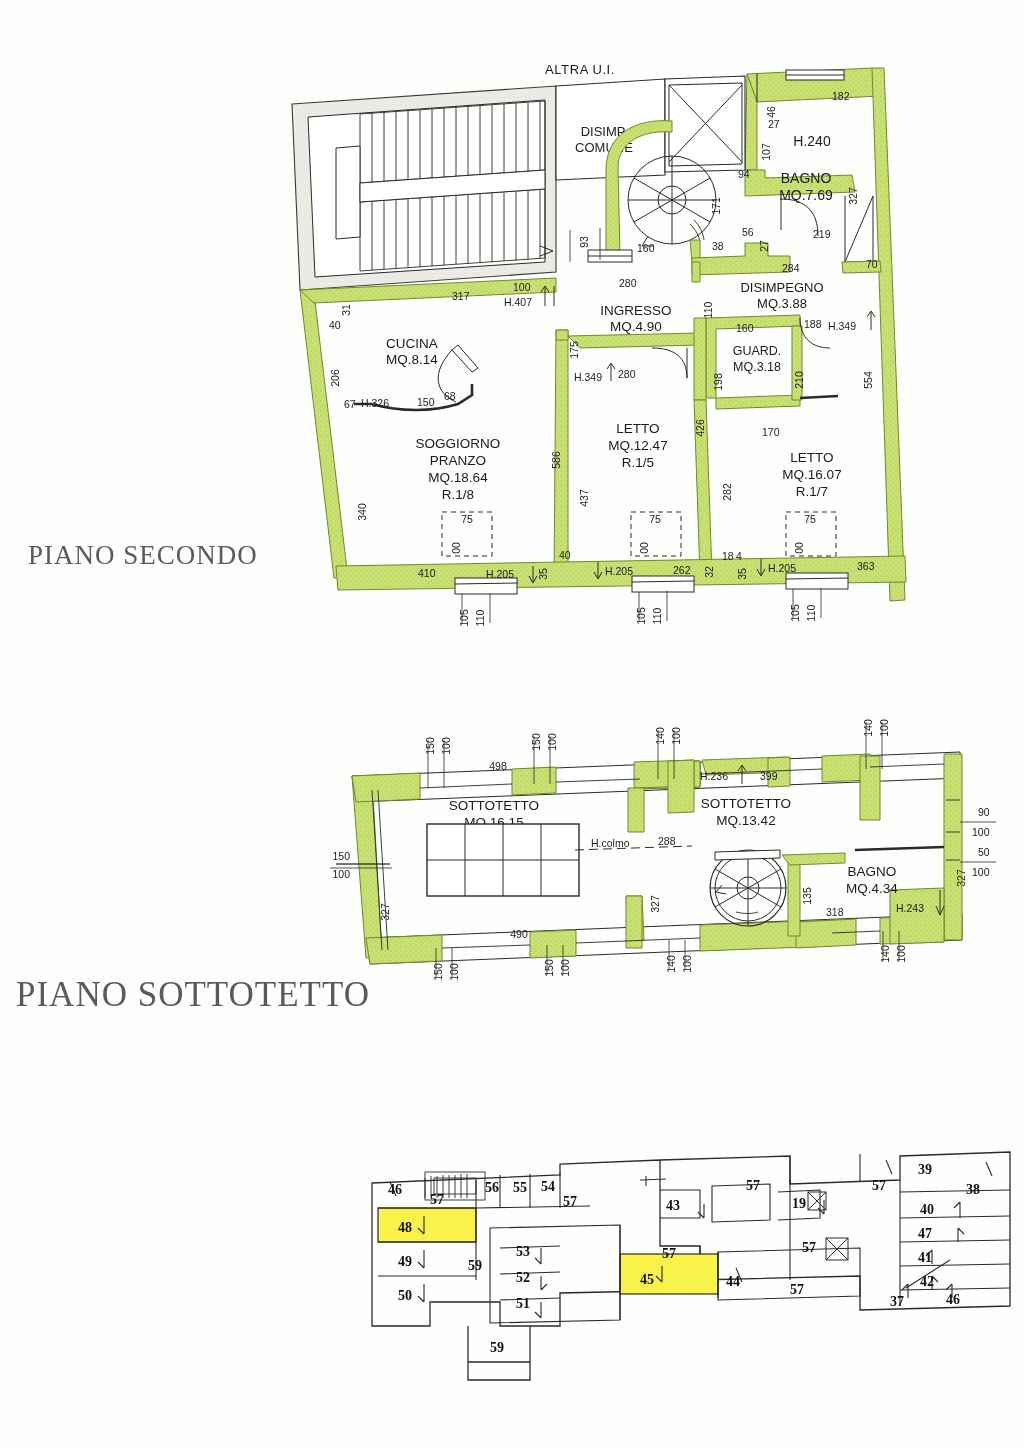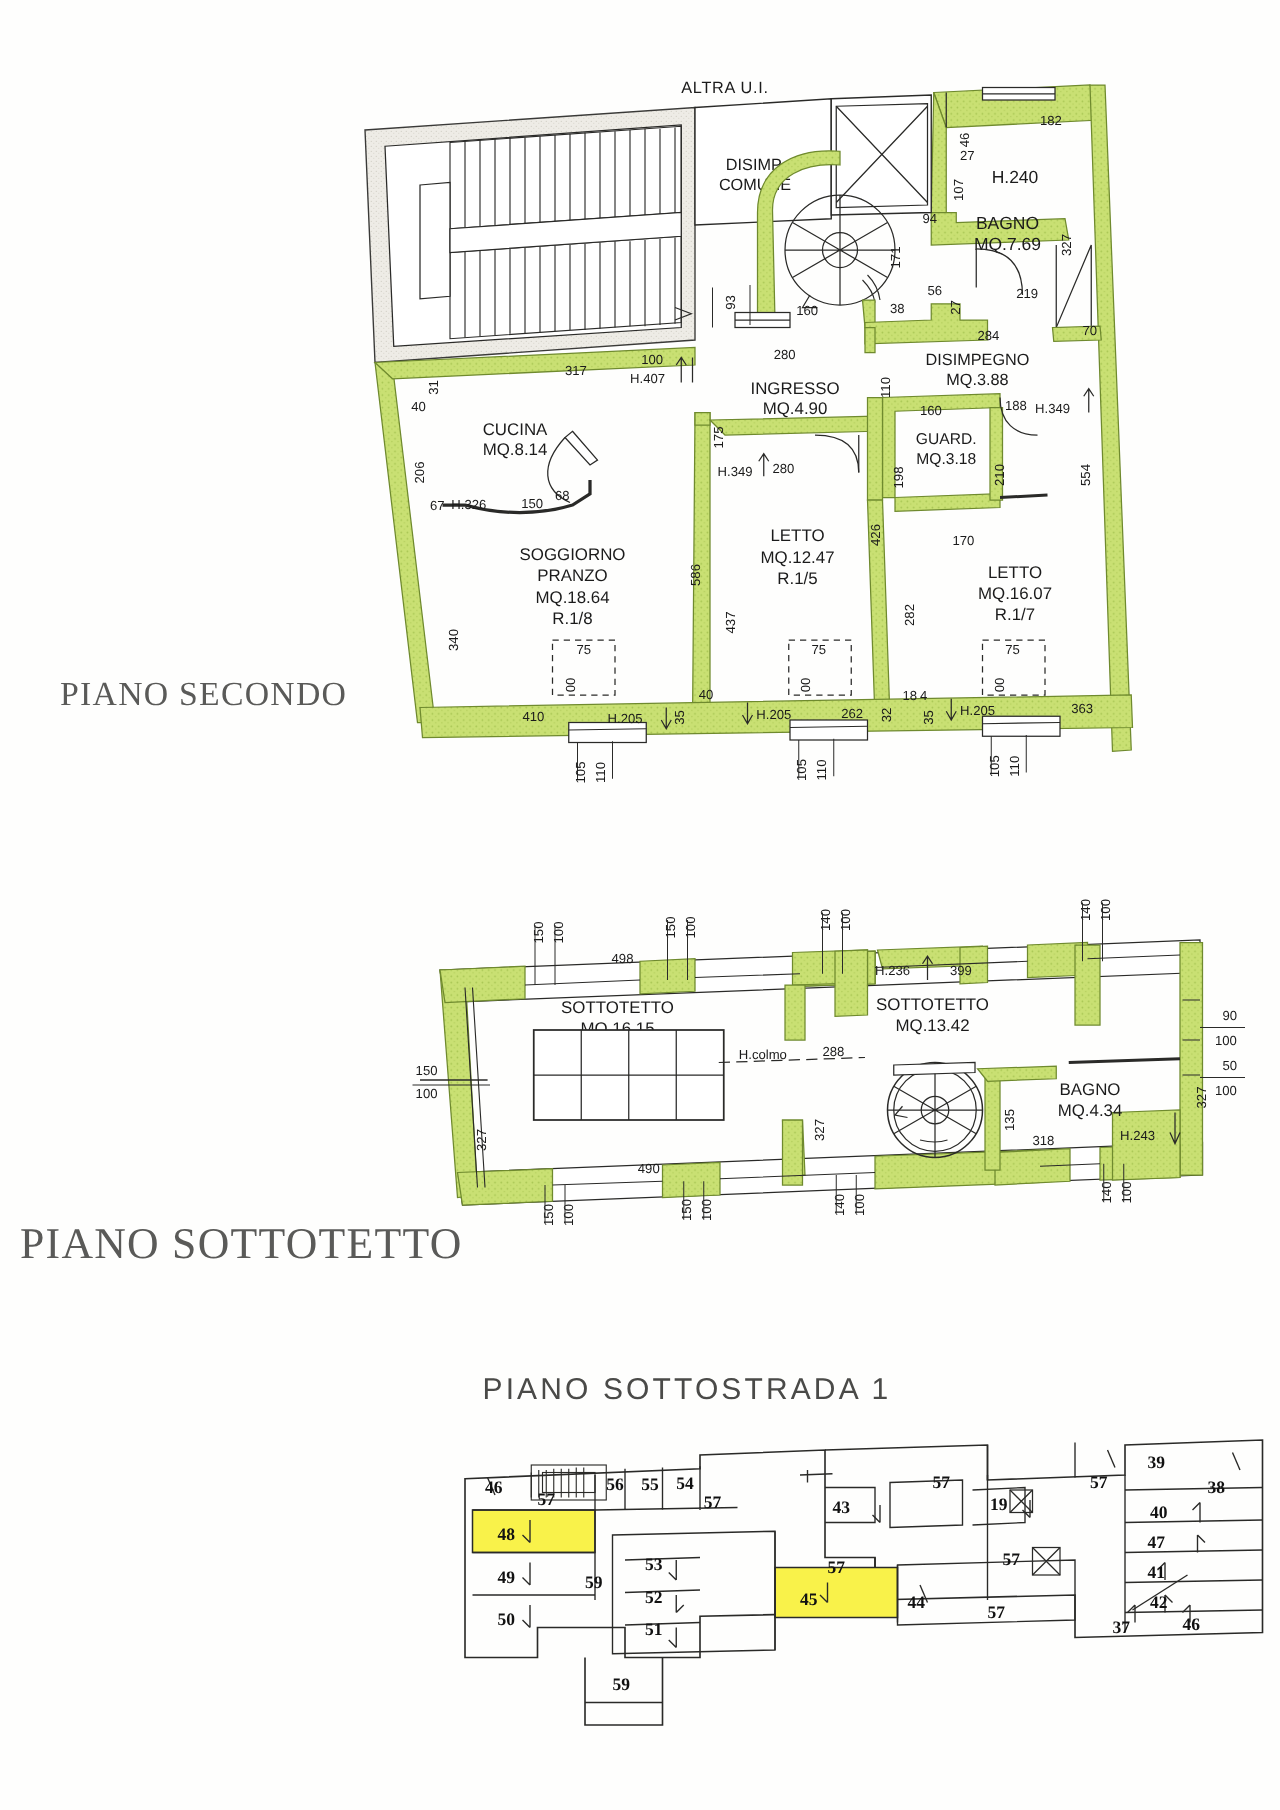--- a/index.html
+++ b/index.html
@@ -16,21 +16,21 @@
     overflow: hidden;
   }
   svg { display: block; }
   .floor-title {
     position: absolute;
     font-family: "Liberation Serif", serif;
     color: #5a5a58;
     letter-spacing: 1px;
     white-space: nowrap;
   }
-  #title-secondo { left: 28px; top: 540px; font-size: 27px; margin-left: 20px; }
+  #title-secondo { left: 28px; top: 540px; font-size: 27px; }
   #title-sottotetto { left: 16px; top: 975px; font-size: 35px; }
   #title-sottostrada {
     position: absolute;
     left: 386px; top: 1098px;
     font-family: "Liberation Sans", sans-serif;
     font-size: 24px;
     letter-spacing: 2.5px;
     color: #4a4a48;
     white-space: nowrap;
   }
@@ -53,21 +53,20 @@
 </style>
 </head>
 <body>
 
 <div id="page">
 
   <div class="floor-title" id="title-secondo">PIANO SECONDO</div>
 
   <div class="floor-title" id="title-sottotetto">PIANO SOTTOTETTO</div>
 
-  <div id="title-sottostrada">PIANO SOTTOSTRADA 1</div>
 
   <svg id="svg-secondo" width="1024" height="660" viewBox="0 0 1024 660" style="position:absolute;left:0;top:0;">
 
     <defs>
       <pattern id="wallhatch" width="5" height="5" patternUnits="userSpaceOnUse">
         <rect width="5" height="5" fill="#c9e073"></rect>
         <circle cx="1" cy="1" r="0.7" fill="#a7c552"></circle>
         <circle cx="3.5" cy="3.2" r="0.6" fill="#b5d05e"></circle>
       </pattern>
       <pattern id="stonehatch" width="4" height="4" patternUnits="userSpaceOnUse">

